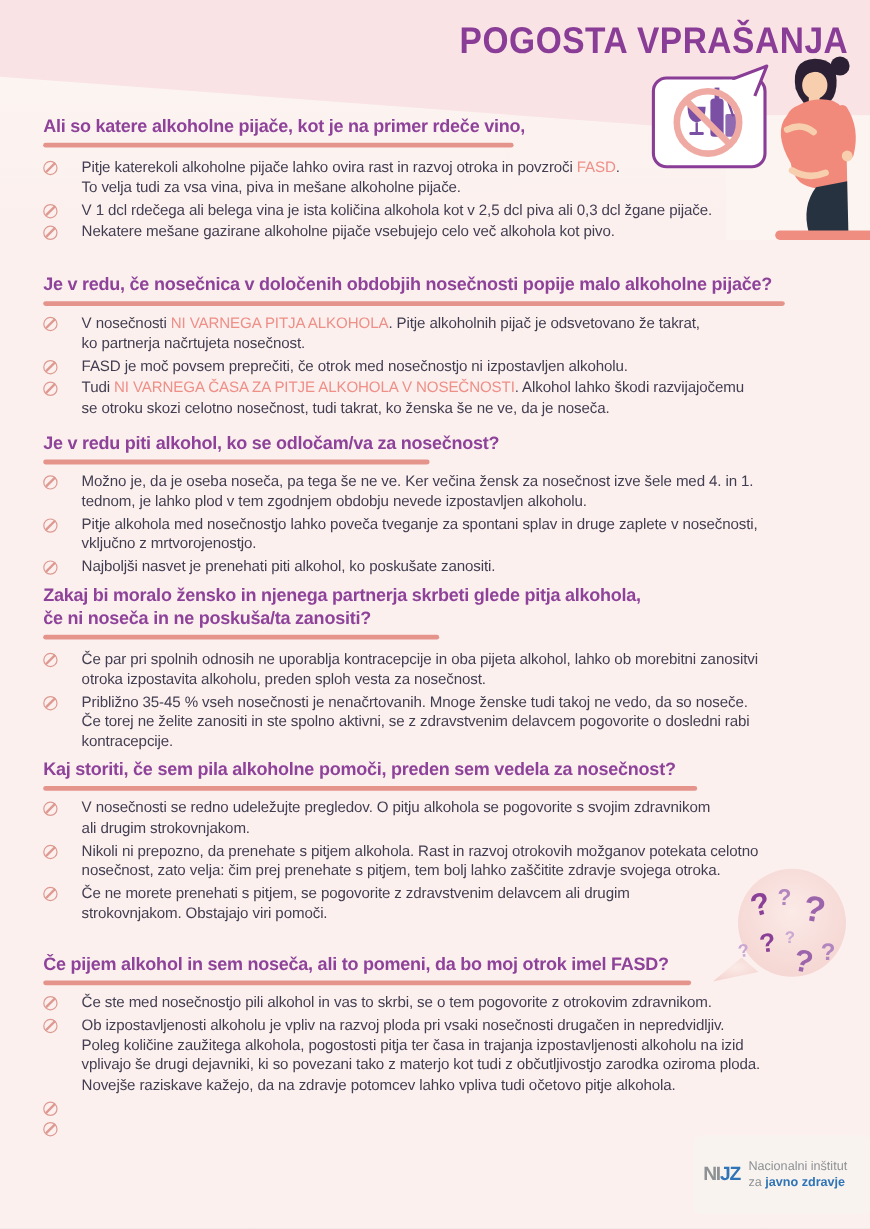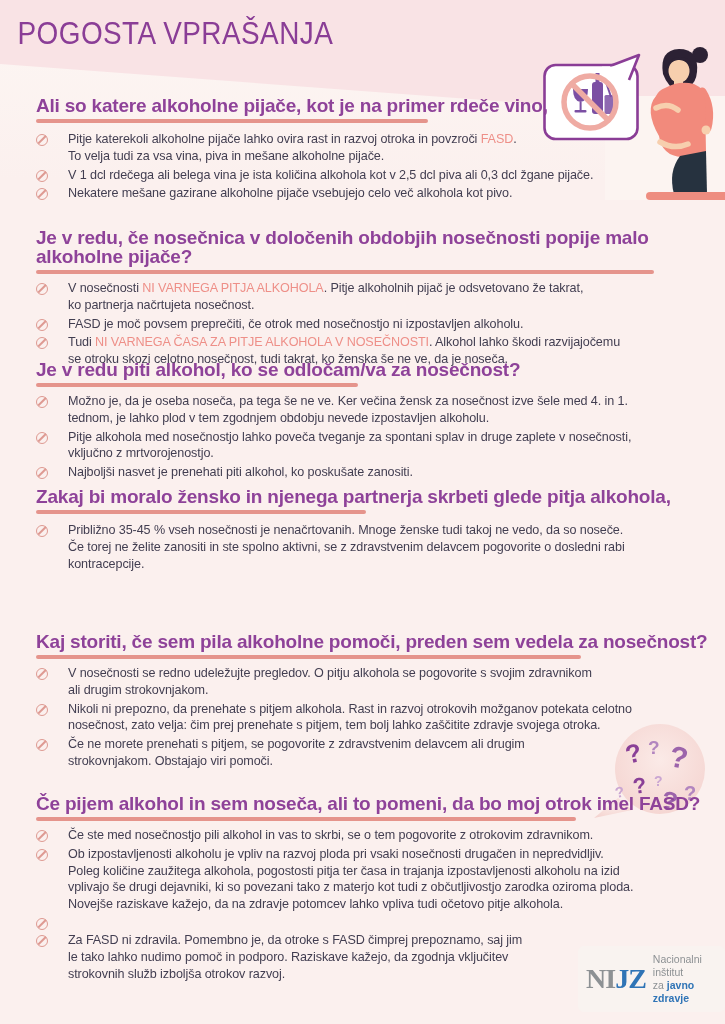--- a/index.html
+++ b/index.html
@@ -3,25 +3,25 @@
 <meta charset="utf-8">
 <style>
   html,body{margin:0;padding:0;background:#e8e4e1;}
   .page{position:relative;width:725px;height:1024px;margin:0 auto;overflow:hidden;
         background:linear-gradient(#fdf7f4, #fbf0ee 180px);
         font-family:"Liberation Sans","DejaVu Sans",sans-serif;color:#423e51;}
   .band{position:absolute;top:0;left:0;width:100%;height:130px;background:#f9e3e5;
         -webkit-clip-path:polygon(0 0,100% 0,100% 118px,0 64px);
         clip-path:polygon(0 0,100% 0,100% 118px,0 64px);}
   .right-light{position:absolute;top:96px;right:0;width:120px;height:104px;background:#fcf4f1;}
-  h1{position:absolute;top:16px;left:0;width:100%;margin:0;text-align:left;
-     font-size:31px;font-weight:400;color:#8a3d96;letter-spacing:.5px;}
+  h1{position:absolute;top:16px;left:0;width:100%;margin:0;text-align:right;
+     font-size:31px;font-weight:700;color:#8a3d96;letter-spacing:.5px;}
   h1 .tscale{display:inline-block;transform:scaleX(.9);}
   .sec{position:absolute;left:36px;right:14px;}
-  .sec h2{margin:0;font-size:19px;line-height:19px;font-weight:700;color:#8e4299;letter-spacing:-.2px;}
+  .sec h2{margin:0;font-size:15px;line-height:19px;font-weight:700;color:#8e4299;letter-spacing:-.2px;}
   .sec h2 .hline{display:block;}
   .underline{height:4px;border-radius:3px;background:#e5948c;margin-top:4px;}
   .u1{width:392px}.u2{width:618px}.u3{width:322px}.u4{width:330px}.u5{width:545px}.u6{width:540px}
   .bullets{margin-top:6px;}
   .sec.twoline .bullets{margin-top:8px;}
   .bullet{display:flex;gap:20px;margin-bottom:2px;align-items:flex-start;}
   .no-icon{flex:0 0 auto;width:10px;height:10px;border:1.6px solid #de9a92;border-radius:50%;
            position:relative;margin-top:3px;}
   .no-icon::after{content:"";position:absolute;left:50%;top:-1px;width:1.6px;height:11px;
            background:#de9a92;transform:translateX(-50%) rotate(45deg);}
@@ -30,21 +30,21 @@
   
   .bubble{position:absolute;left:542px;top:52px;width:106px;height:90px;}
   
   .woman{position:absolute;left:632px;top:44px;width:95px;height:152px;}
   .floor-bar{position:absolute;left:646px;top:192px;width:79px;height:8px;background:#ee8d80;border-radius:4px 0 0 4px;}
   
   .qbubble{position:absolute;left:588px;top:722px;width:130px;height:102px;}
   
   .logo-panel{position:absolute;left:578px;top:946px;width:147px;height:66px;background:#f9f3f0;
               border-radius:6px;display:flex;align-items:center;gap:7px;padding:0 8px;box-sizing:border-box;}
-  .logo-word{font-weight:800;font-size:28px;letter-spacing:-1px;white-space:nowrap;font-family:Liberation Serif, serif;}
+  .logo-word{font-weight:800;font-size:16px;letter-spacing:-1px;white-space:nowrap;}
   .logo-word .ni{color:#8d9194;}
   .logo-word .jz{color:#2f74b6;}
   .logo-text{display:flex;flex-direction:column;font-size:10.5px;line-height:13px;color:#8d9194;}
   .logo-text .jzb{color:#2f74b6;font-weight:700;}
 </style>
 </head>
 <body>
 
 <div class="page">
   <div class="band"></div>
@@ -154,23 +154,29 @@
       <div class="bullet">
           <span class="no-icon"></span>
         <p class="bt"><span>Najboljši nasvet je prenehati piti alkohol, ko poskušate zanositi.</span></p>
         </div>
     </div>
   </section>
 
   <section class="sec twoline" style="top:487px">
     <h2>
         <span class="hline">Zakaj bi moralo žensko in njenega partnerja skrbeti glede pitja alkohola,</span>
+        <span class="hline">če ni noseča in ne poskuša/ta zanositi?</span>
       </h2>
     <div class="underline u4"></div>
     <div class="bullets">
+      <div class="bullet">
+          <span class="no-icon"></span>
+        <p class="bt"><span>Če par pri spolnih odnosih ne uporablja kontracepcije in oba pijeta alkohol, lahko ob morebitni zanositvi
+otroka izpostavita alkoholu, preden sploh vesta za nosečnost.</span></p>
+        </div>
       <div class="bullet">
           <span class="no-icon"></span>
         <p class="bt"><span>Približno 35-45 % vseh nosečnosti je nenačrtovanih. Mnoge ženske tudi takoj ne vedo, da so noseče.
 Če torej ne želite zanositi in ste spolno aktivni, se z zdravstvenim delavcem pogovorite o dosledni rabi
 kontracepcije.</span></p>
         </div>
     </div>
   </section>
 
   <section class="sec" style="top:632px">
@@ -233,23 +239,20 @@
         <p class="bt"><span>Ob izpostavljenosti alkoholu je vpliv na razvoj ploda pri vsaki nosečnosti drugačen in nepredvidljiv.
 Poleg količine zaužitega alkohola, pogostosti pitja ter časa in trajanja izpostavljenosti alkoholu na izid
 vplivajo še drugi dejavniki, ki so povezani tako z materjo kot tudi z občutljivostjo zarodka oziroma ploda.
 Novejše raziskave kažejo, da na zdravje potomcev lahko vpliva tudi očetovo pitje alkohola.</span></p>
         </div>
       <div class="bullet">
           <span class="no-icon"></span>
         </div>
       <div class="bullet">
           <span class="no-icon"></span>
-        <p class="bt"><span>Za FASD ni zdravila. Pomembno je, da otroke s FASD čimprej prepoznamo, saj jim
-le tako lahko nudimo pomoč in podporo. Raziskave kažejo, da zgodnja vključitev
-strokovnih služb izboljša otrokov razvoj.</span></p>
         </div>
     </div>
   </section>
 
   <div class="logo-panel">
     <div class="logo-word"><span class="ni">NI</span><span class="jz">JZ</span></div>
     <div class="logo-text">
       <span class="l1">Nacionalni inštitut</span>
       <span class="l2"><span class="za">za </span><span class="jzb">javno zdravje</span></span>
     </div>

